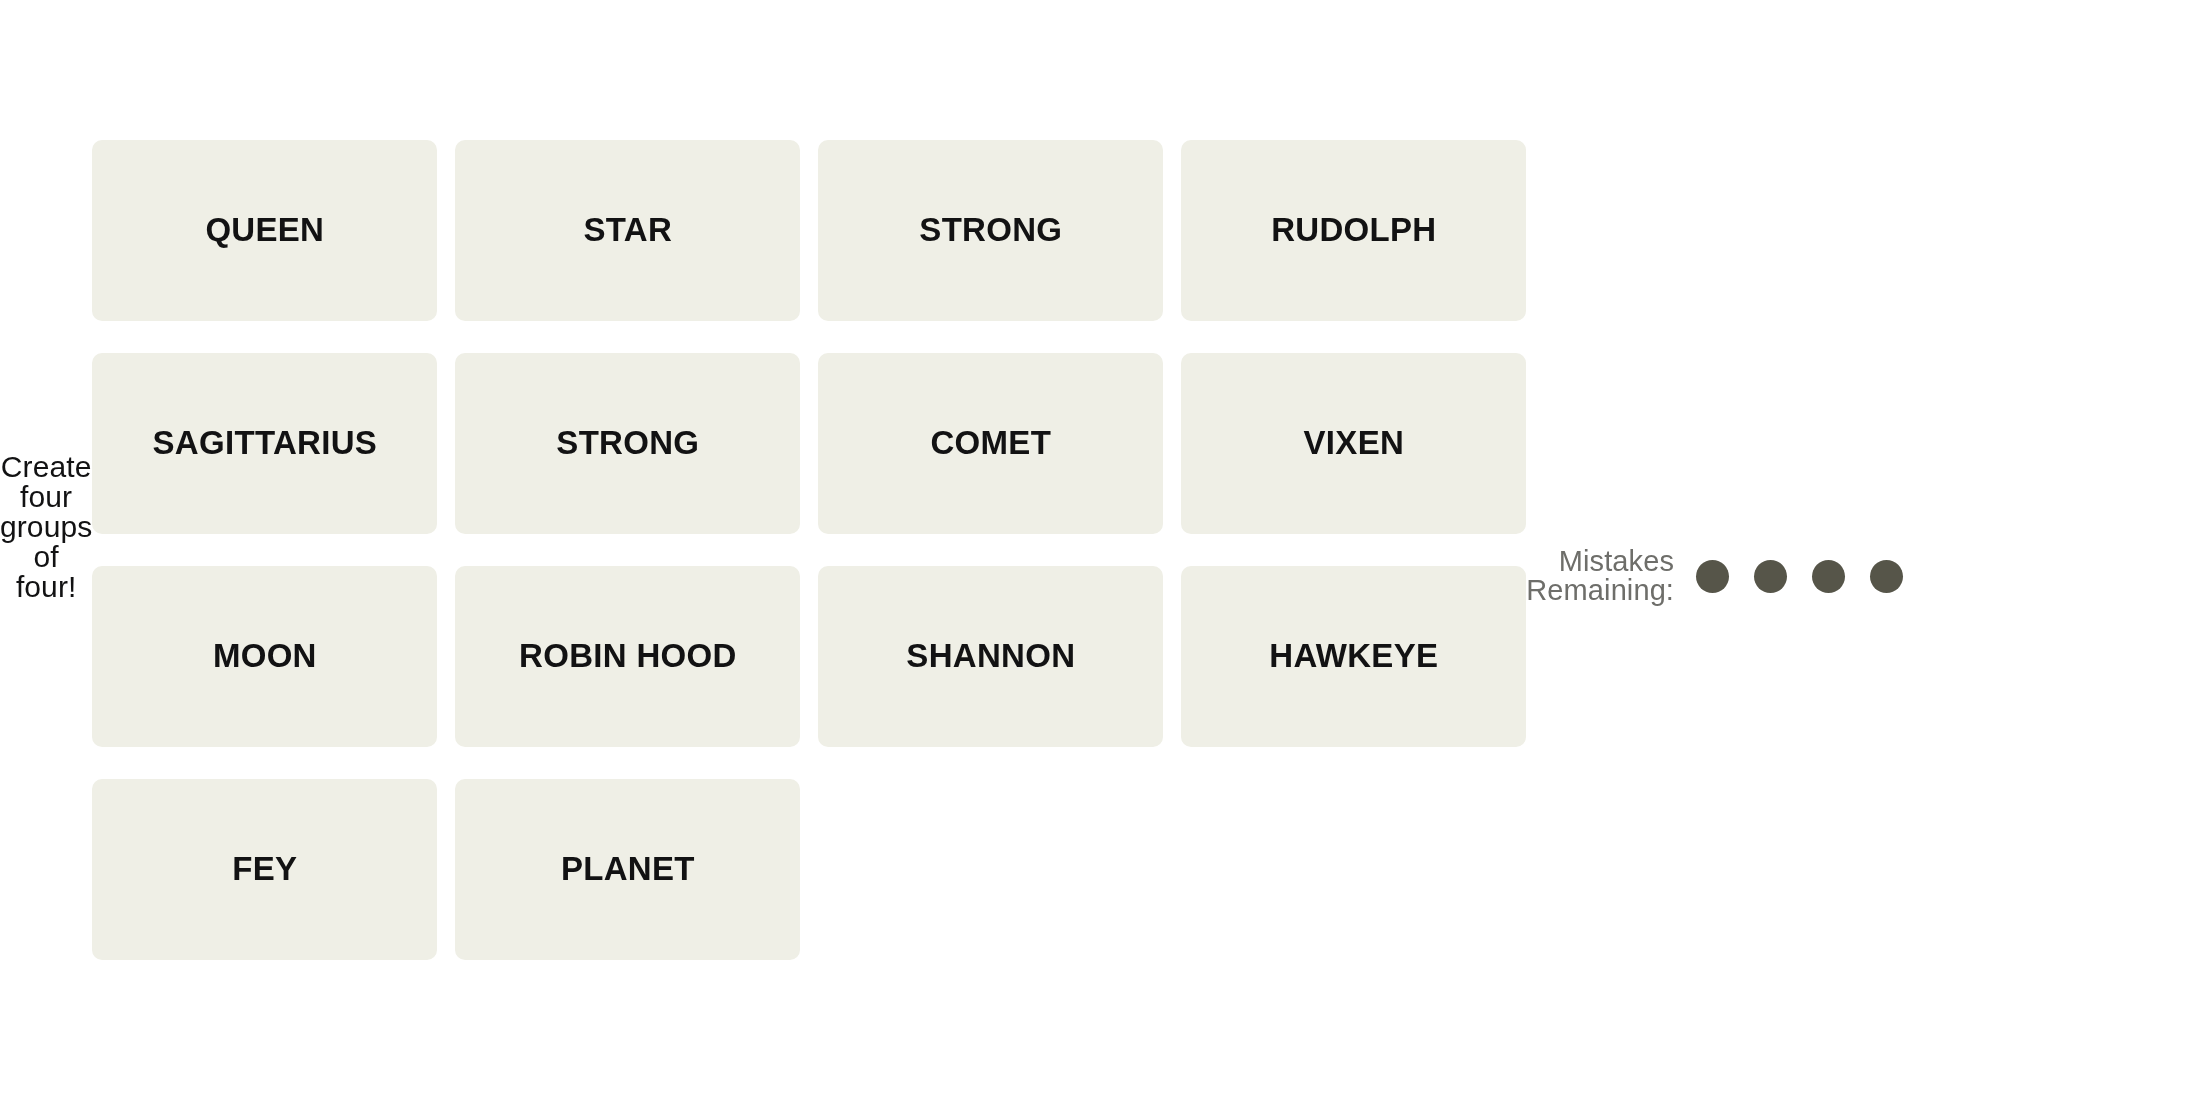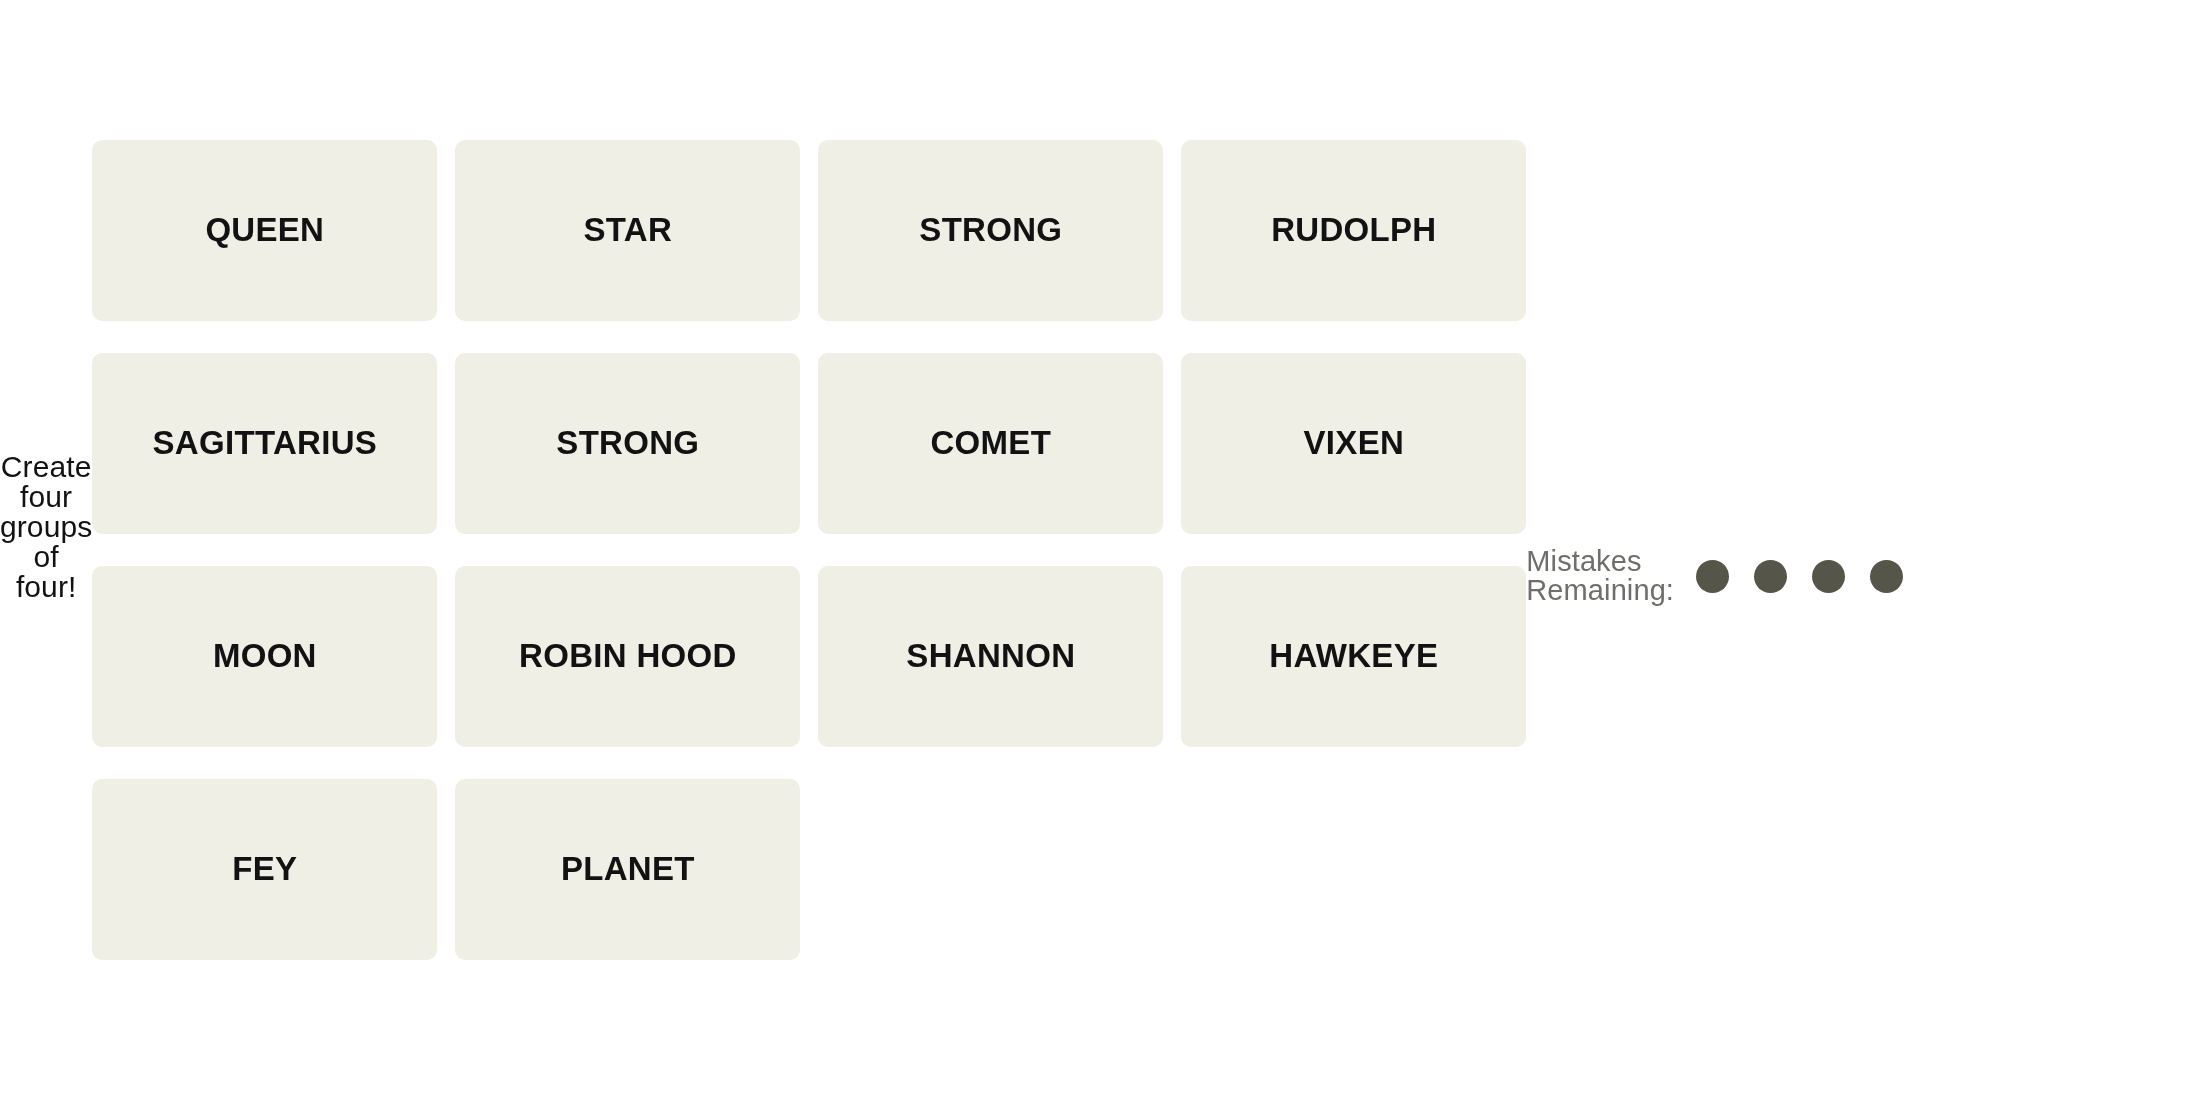--- a/index.html
+++ b/index.html
@@ -63,20 +63,21 @@
     white-space: nowrap;
     user-select: none;
   }
 
   .mistakes-row {
     margin-top: 52px;
     display: flex;
     align-items: center;
     justify-content: center;
     gap: 22px;
+    text-align: right;
   }
 
   .mistakes-label {
     font-size: 29px;
     font-weight: 400;
     color: #6e6e6a;
     letter-spacing: 0.1px;
     line-height: 1;
   }
 

